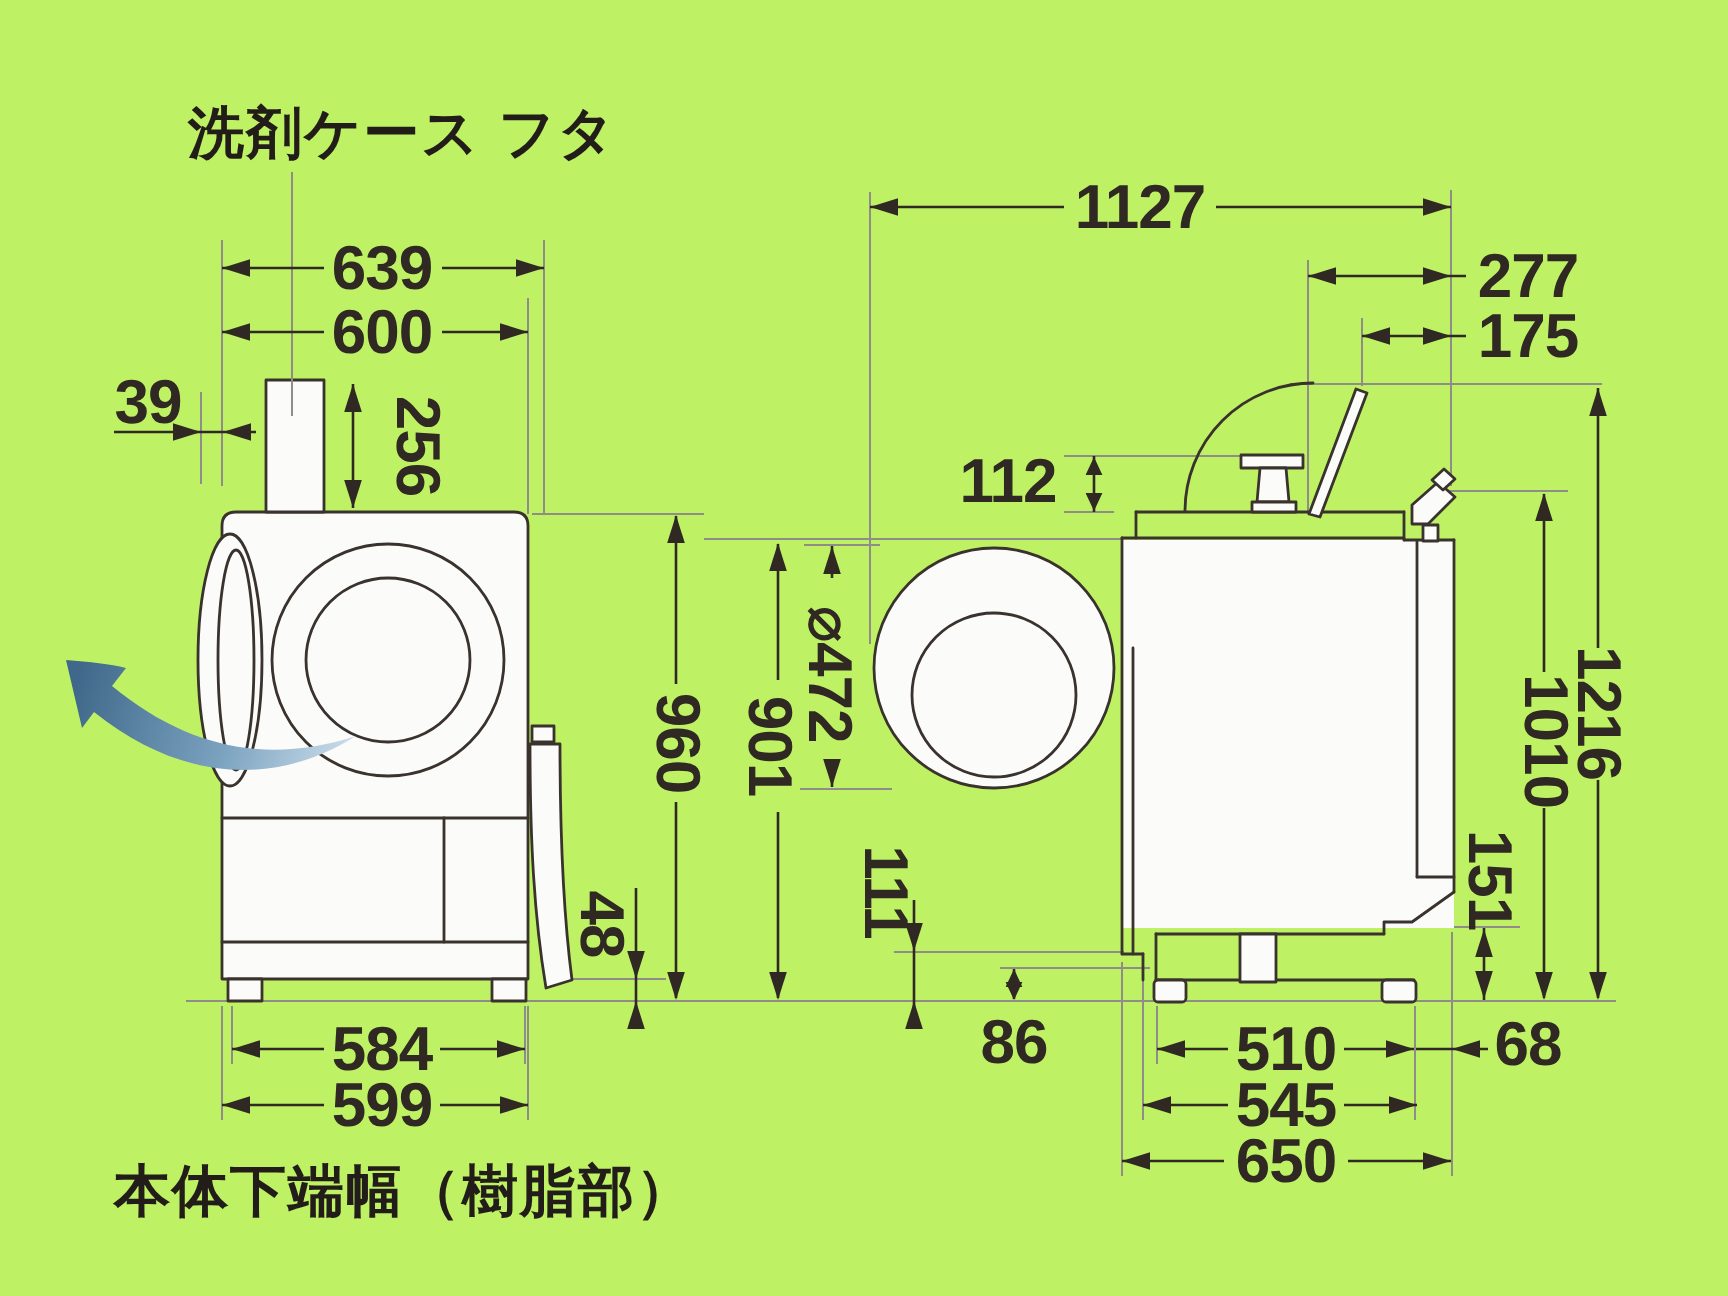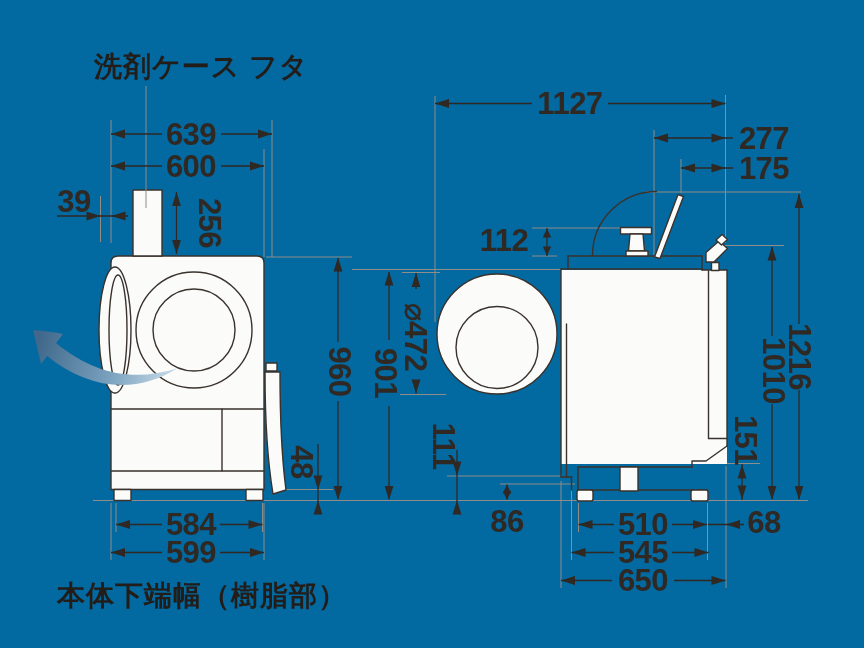--- a/index.html
+++ b/index.html
@@ -1,16 +1,16 @@
 <!DOCTYPE html>
 <html><head>
 <meta charset="utf-8">
 <style>
   html,body{margin:0;padding:0;background:#efeeec;}
-  .stage{position:relative;width:864px;height:648px;background:#0369a1;overflow:hidden;}
+  .stage{position:relative;width:864px;height:648px;background:#bef264;overflow:hidden;}
   svg{display:block;}
   
   .m{stroke:#3a322c;stroke-width:1.4;fill:none;stroke-linejoin:round;stroke-linecap:round;}
   .mf{stroke:#3a322c;stroke-width:1.4;fill:#fbfbfa;stroke-linejoin:round;}
   
   .e{stroke:#908d89;stroke-width:1;fill:none;}
   
   .d{stroke:#2f2823;stroke-width:1.3;fill:none;}
   .ah{fill:#2f2823;stroke:none;}
   text{font-family:"Liberation Sans","DejaVu Sans",sans-serif;font-weight:700;font-size:31px;fill:#2f2823;letter-spacing:-0.5px;}

